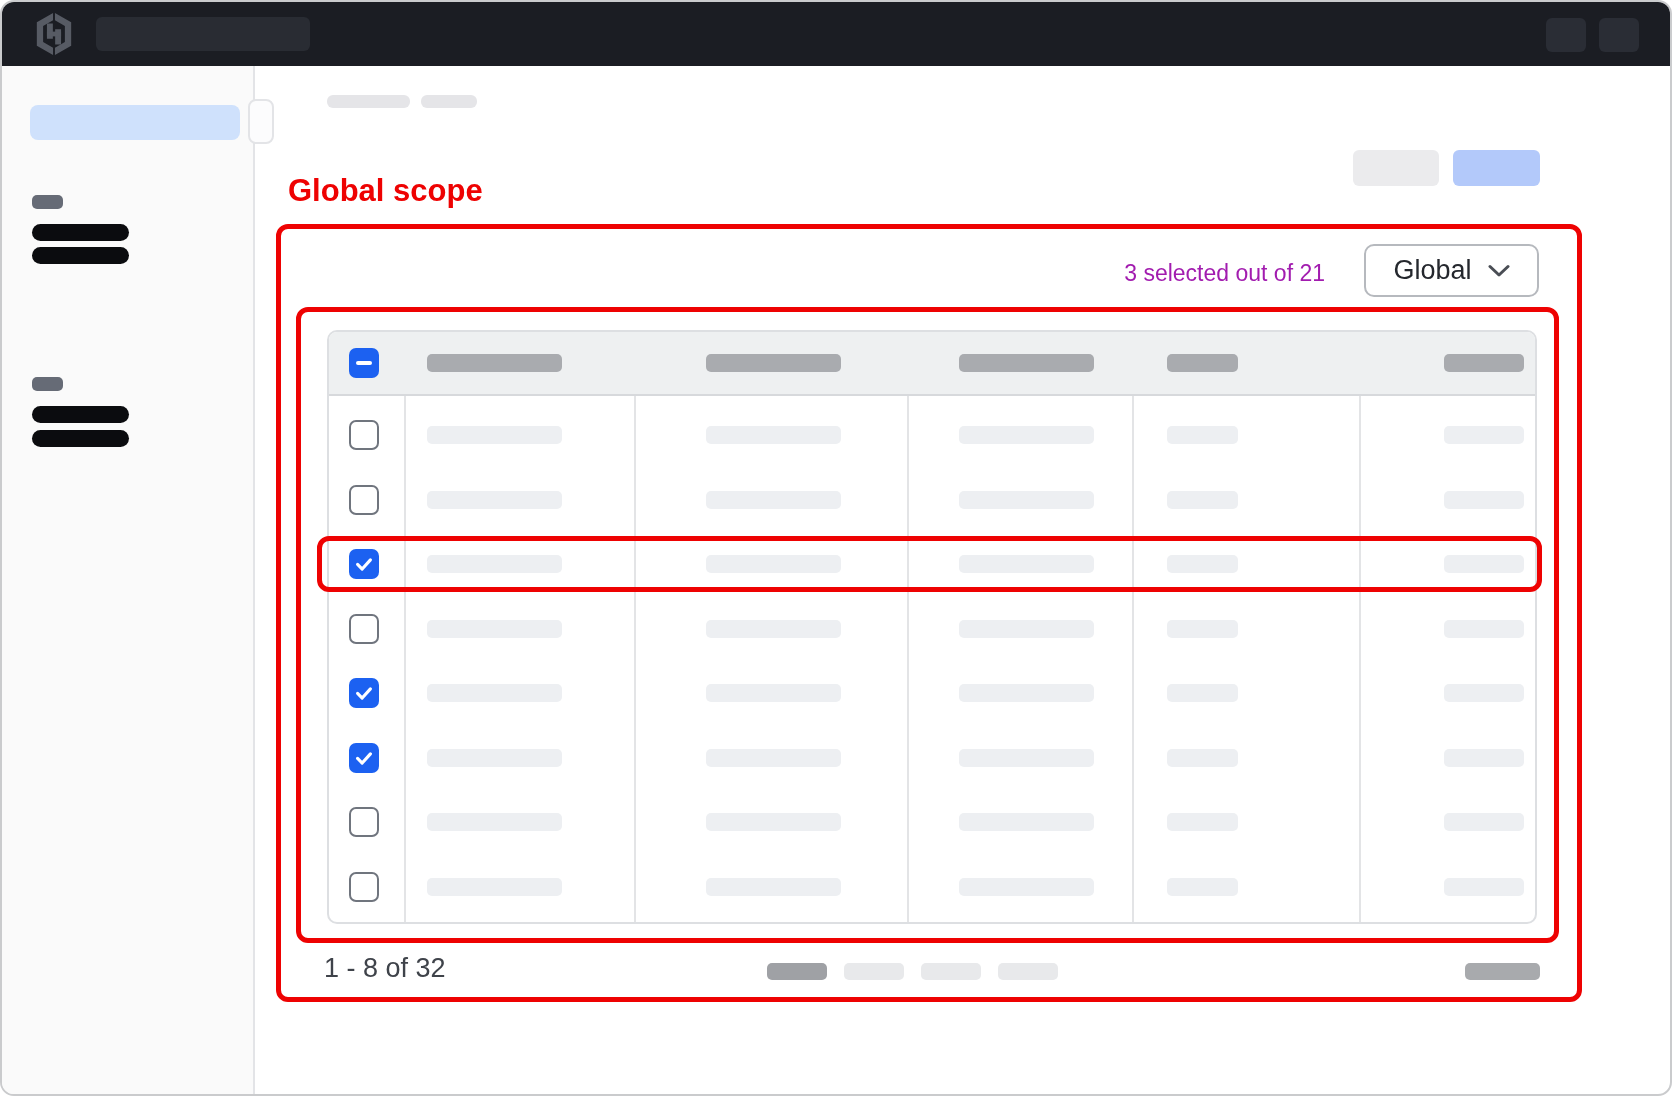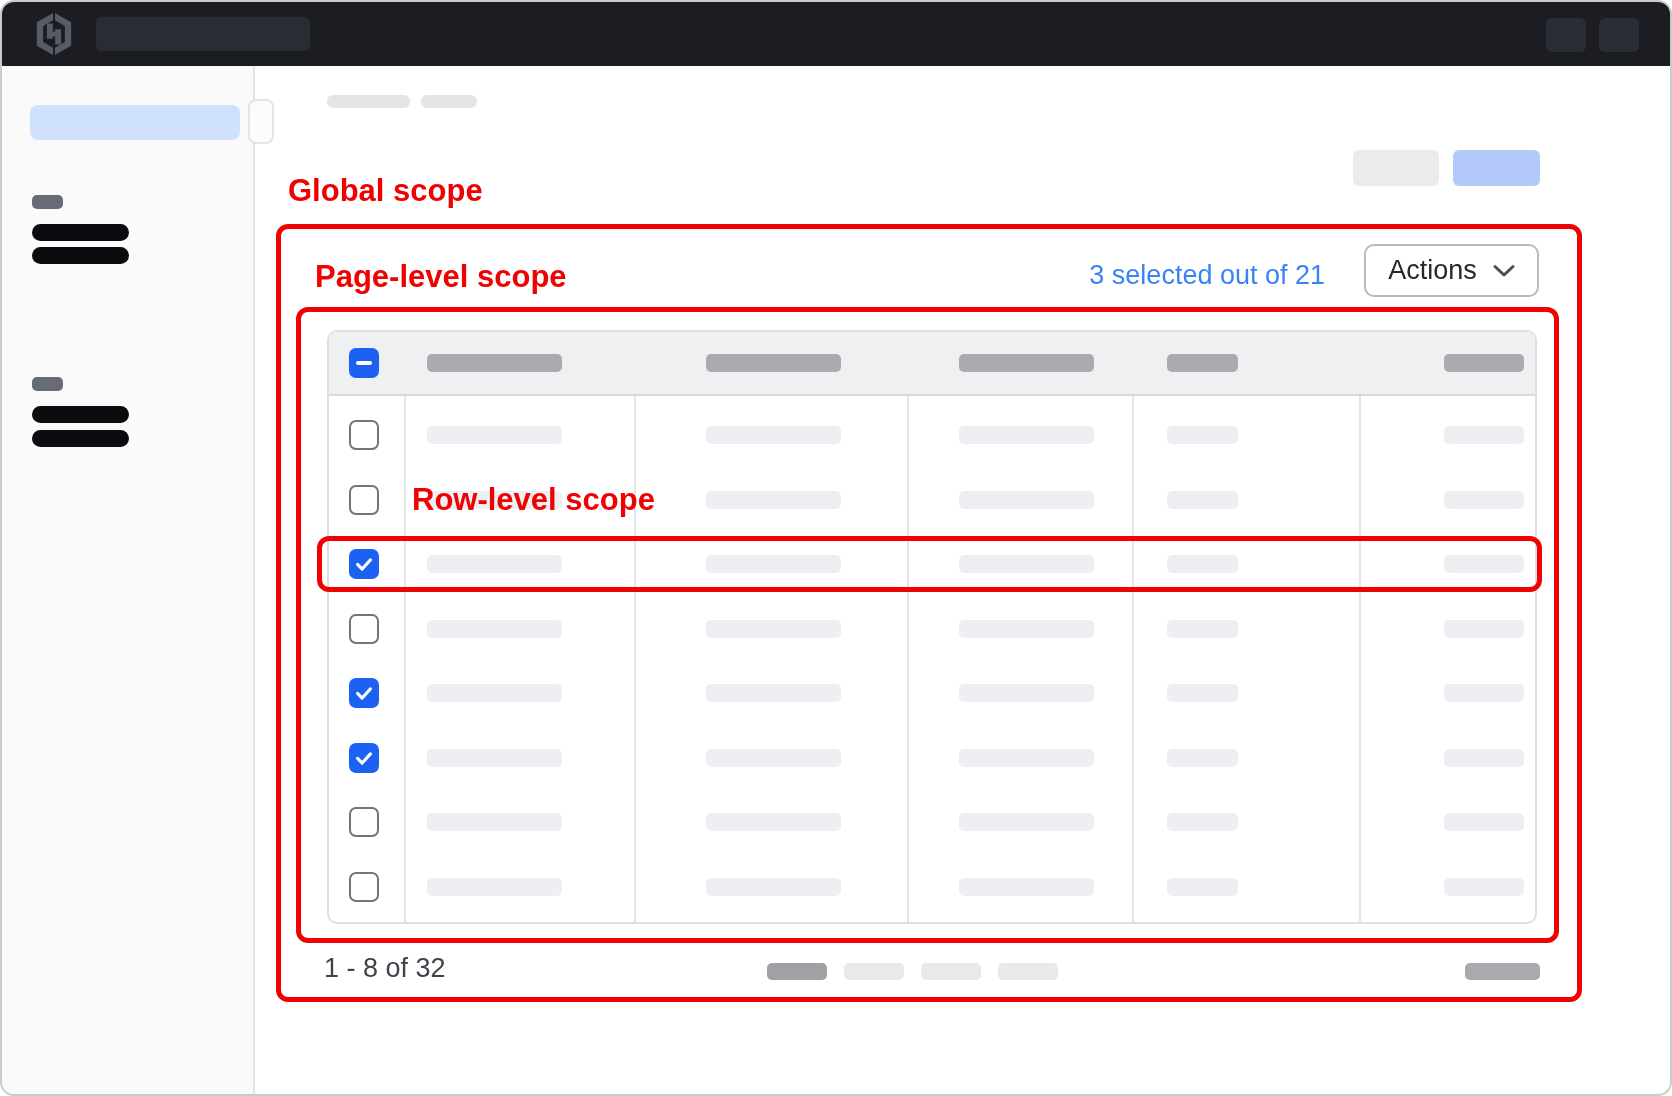--- a/index.html
+++ b/index.html
@@ -46,21 +46,21 @@
   .redlabel{position:absolute;color:var(--red);font-weight:700;font-size:31px;line-height:1.1;z-index:20;}
   .lbl-global{left:286px;top:172px;}
   .lbl-page{left:313px;top:258px;}
   .lbl-row{left:410px;top:481px;}
   .redbox{position:absolute;border:5px solid var(--red);border-radius:12px;z-index:15;}
   .box-global{left:274px;top:222px;width:1306px;height:778px;}
   .box-page{left:294px;top:305px;width:1263px;height:636px;}
   .box-row{left:315px;top:534px;width:1225px;height:56px;}
 
   
-  .selection-summary{position:absolute;top:258px;right:345px;font-size:27px;color:#3b82f6;}
+  .selection-summary{position:absolute;top:258px;right:345px;font-size:23px;color:#a21caf;}
   .actions-btn{position:absolute;left:1362px;top:242px;width:175px;height:53px;background:#fff;
     border:2px solid #b6b9be;border-radius:10px;display:flex;align-items:center;justify-content:center;
     gap:16px;font-size:27px;color:#25282e;font-weight:500;}
 
   
   .table{position:absolute;left:325px;top:328px;width:1210px;height:594px;background:#fff;
     border:2px solid #dddfe2;border-radius:10px;overflow:hidden;}
   .divider{position:absolute;top:0;bottom:0;width:2px;background:var(--divider);z-index:0;}
   .d0{left:75px;} .d1{left:305px;} .d2{left:578px;} .d3{left:803px;} .d4{left:1030px;}
   .thead{position:absolute;left:0;top:0;right:0;height:64px;background:#eef0f1;
@@ -116,21 +116,21 @@
   </div>
   <div class="side-notch"></div>
 
   <div class="crumb c1"></div>
   <div class="crumb c2"></div>
   <div class="hdr-btn gray"></div>
   <div class="hdr-btn blue"></div>
 
   <div class="selection-summary">3 selected out of 21</div>
   <div class="actions-btn">
-    <span>Actions</span>
+    <span>Global</span>
     <svg width="22" height="14" viewBox="0 0 22 14">
       <path d="M2 2.5 L11 11 L20 2.5" fill="none" stroke="#4a4e55" stroke-width="3" stroke-linecap="round" stroke-linejoin="round"></path>
     </svg>
   </div>
 
   <div class="table">
     <div class="divider d0"></div>
     <div class="divider d1"></div>
     <div class="divider d2"></div>
     <div class="divider d3"></div>
@@ -222,23 +222,21 @@
           <div class="skel rowbar c1"></div>
           <div class="skel rowbar c2"></div>
           <div class="skel rowbar c3"></div>
           <div class="skel rowbar c4"></div>
         </div>
       </div>
   </div>
 
   <div class="redlabel lbl-global">Global scope</div>
   <div class="redbox box-global"></div>
-  <div class="redlabel lbl-page">Page-level scope</div>
   <div class="redbox box-page"></div>
-  <div class="redlabel lbl-row">Row-level scope</div>
   <div class="redbox box-row"></div>
 
   <div class="range-text">1 - 8 of 32</div>
   <div class="pagpill p0"></div>
   <div class="pagpill p1"></div>
   <div class="pagpill p2"></div>
   <div class="pagpill p3"></div>
   <div class="pagpill p-right"></div>
 
 </div>

